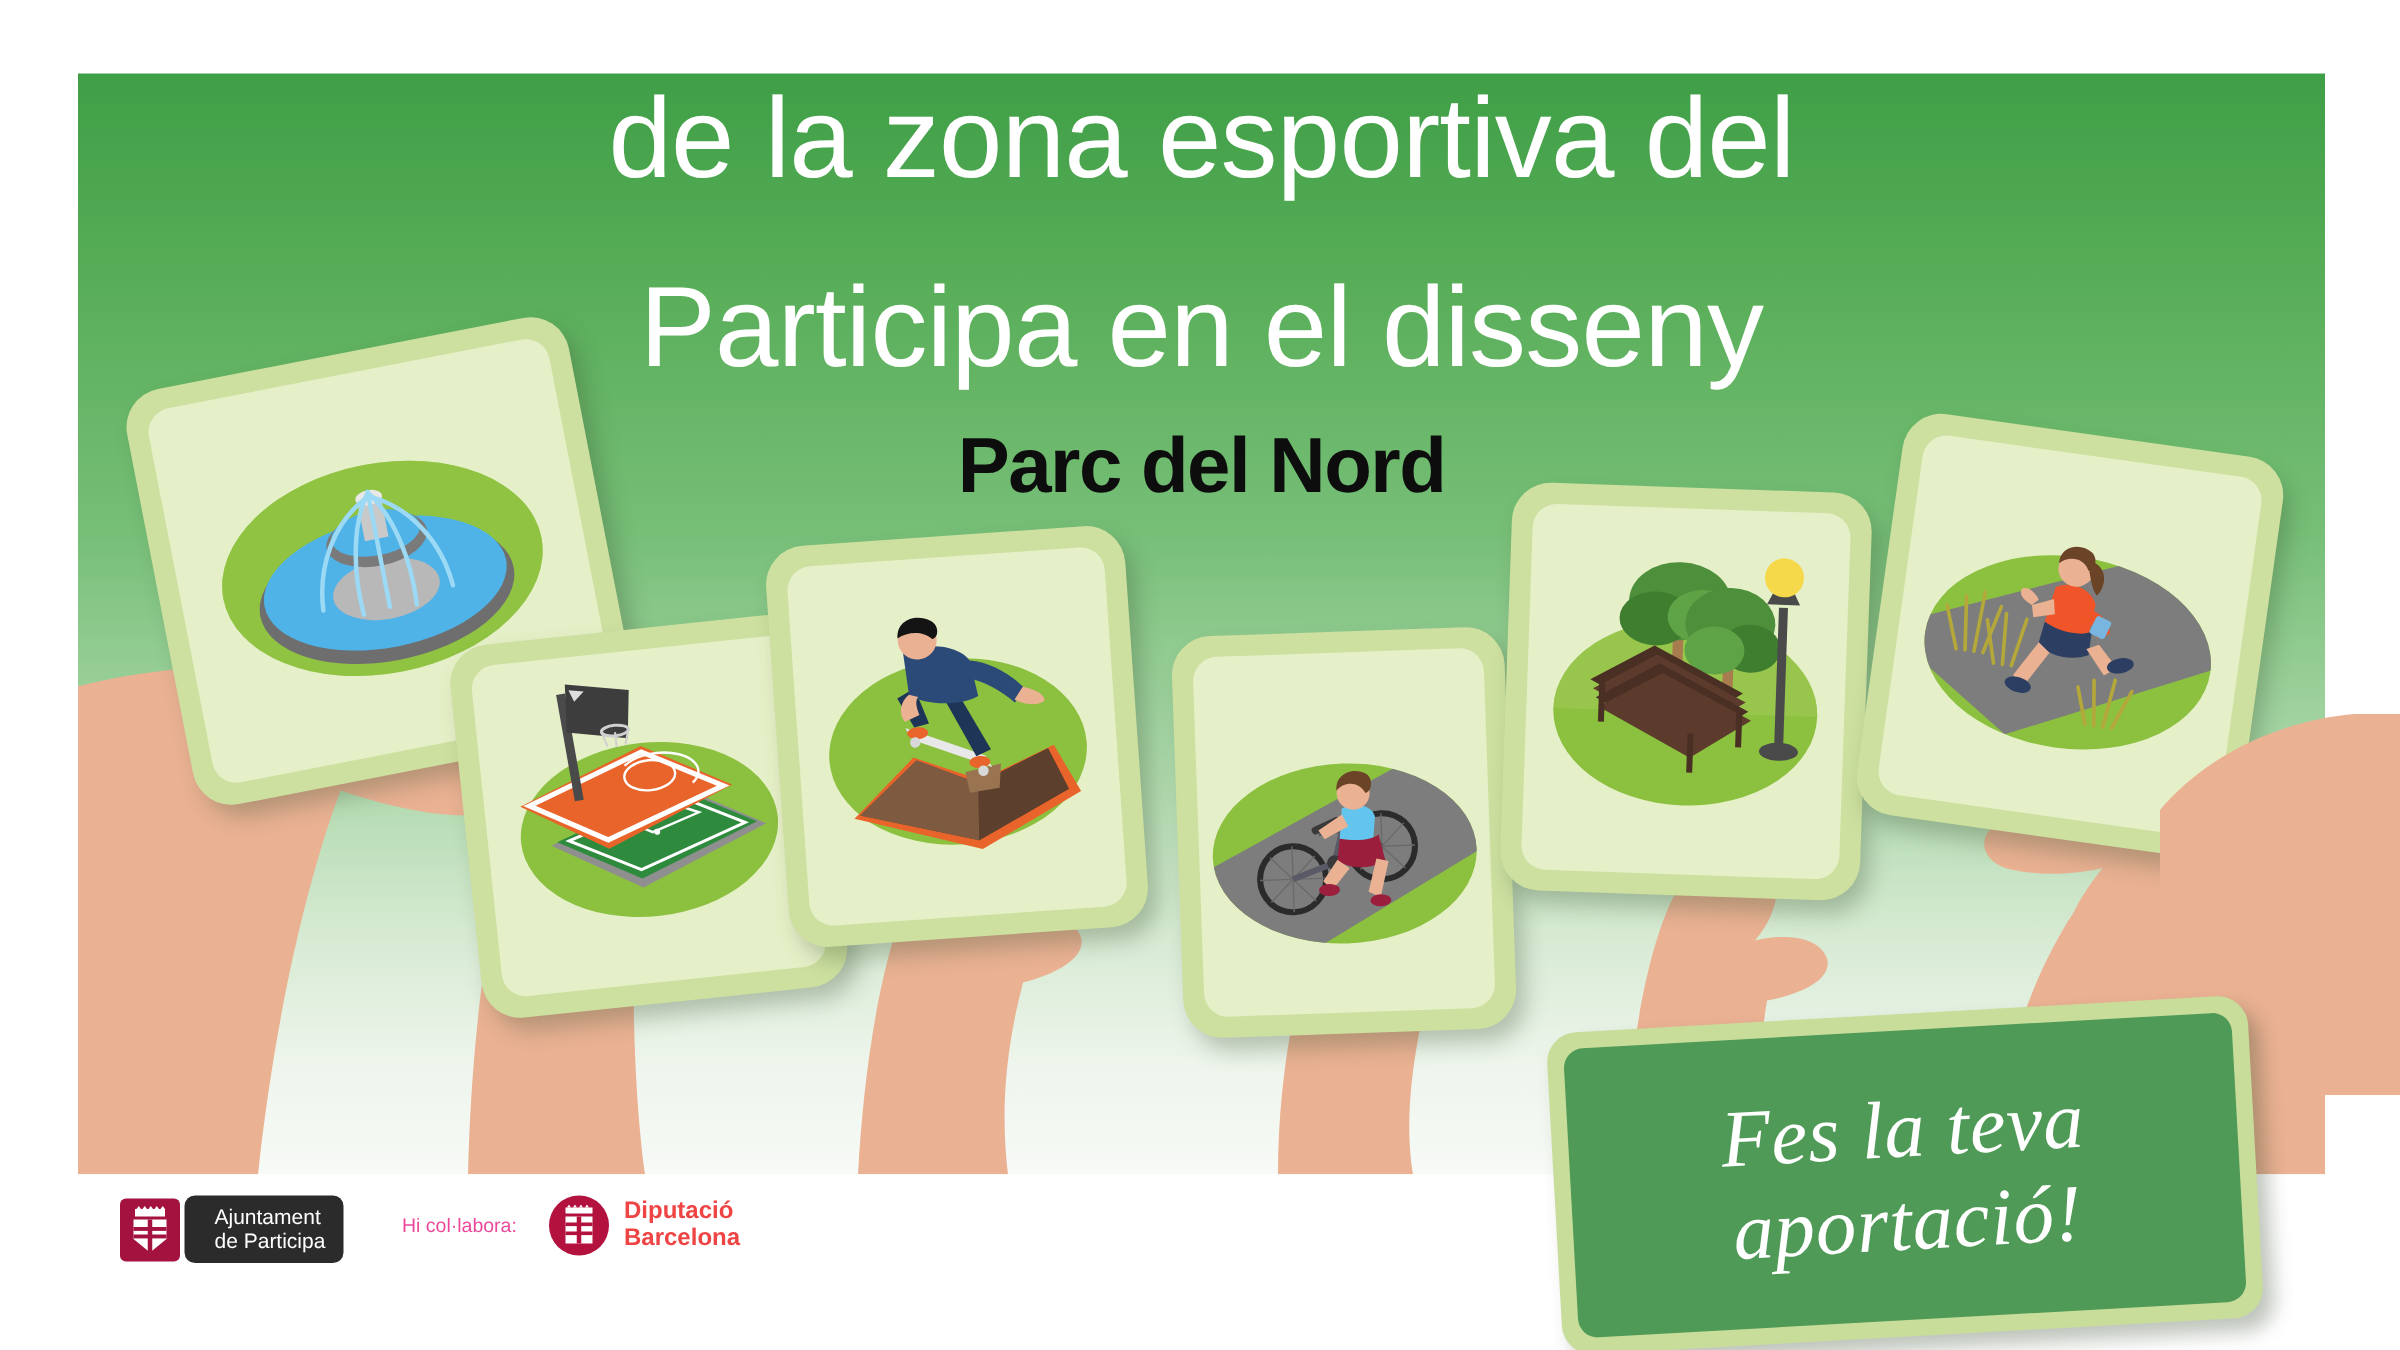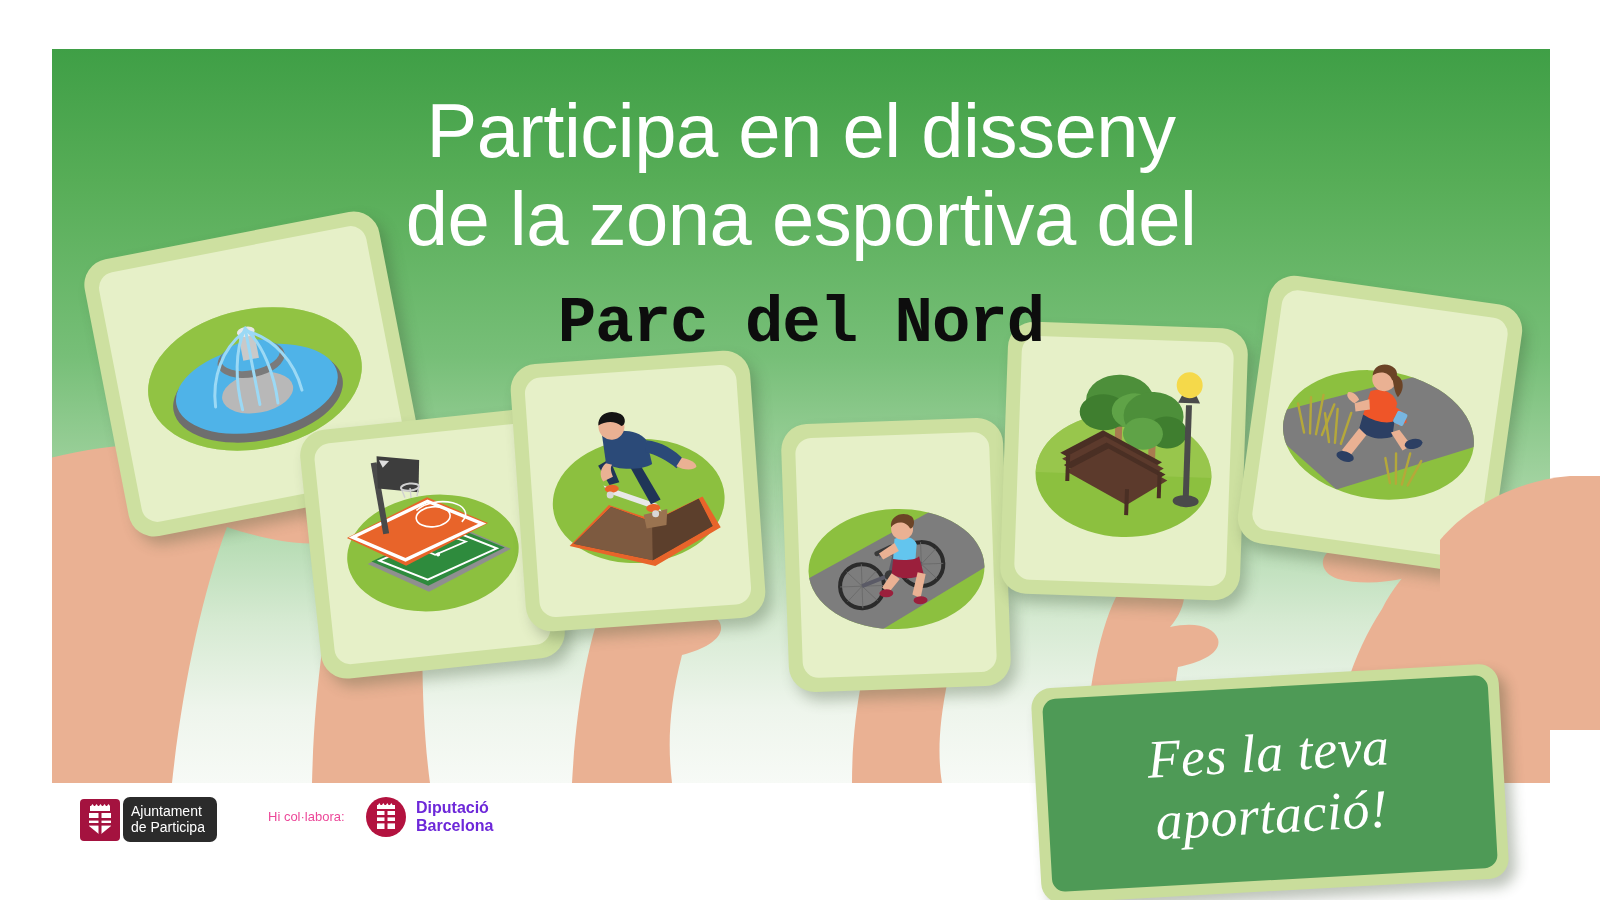--- a/index.html
+++ b/index.html
@@ -15,22 +15,22 @@
 
   
   .title-wrap{position:absolute;left:0;top:0;width:1498px;text-align:center;z-index:40;pointer-events:none;}
   .t-line{
     font-family:"Liberation Sans",sans-serif;
     font-weight:400;color:#ffffff;font-size:76px;line-height:88px;letter-spacing:-0.5px;
     white-space:nowrap;
   }
   .t-line.l1{margin-top:38px;}
   .t-bold{
-    font-family:Liberation Mono, monospace;
-    font-weight:700;color:#0d0d0d;font-size:64px;line-height:96px;letter-spacing:-1px;margin-top:13px;
+    font-family:Liberation Sans, sans-serif;
+    font-weight:700;color:#0d0d0d;font-size:52px;line-height:96px;letter-spacing:-1px;margin-top:0;
     white-space:nowrap;
   }
 
   
   .card{
     position:absolute;z-index:30;
     background:#cde0a0;
     border-radius:26px;
     box-shadow:6px 9px 14px rgba(60,80,50,0.30);
     padding:14px;
@@ -46,27 +46,27 @@
   
   #bottom{position:absolute;left:0;top:783px;width:1600px;height:117px;background:#fff;z-index:60;}
 
   .logo-row{position:absolute;left:80px;top:14px;display:flex;align-items:center;}
   .shield{
     width:40px;height:42px;background:#a4123f;border-radius:4px;
     display:flex;align-items:center;justify-content:center;margin-right:3px;
   }
   .ajblock{
     background:#2b2b2b;color:#fff;border-radius:7px;
-    padding:6px 12px 7px 8px;font-size:14px;line-height:16px;font-weight:400;
+    padding:6px 12px 7px 20px;font-size:14px;line-height:16px;font-weight:400;
     font-family:"Liberation Sans",sans-serif;
   }
   .collab{position:absolute;left:268px;top:26px;font-size:13px;color:#ec4899;font-family:"Liberation Sans",sans-serif;}
   .dip{position:absolute;left:366px;top:14px;display:flex;align-items:center;}
   .dip-circle{width:40px;height:40px;border-radius:50%;background:#b3123f;display:flex;align-items:center;justify-content:center;margin-right:10px;}
-  .dip-text{color:#6d28d9;font-weight:700;font-size:16px;line-height:18px;font-family:"Liberation Sans",sans-serif;}
+  .dip-text{color:#ef4444;font-weight:700;font-size:16px;line-height:18px;font-family:"Liberation Sans",sans-serif;}
 
   
   #cta{
     position:absolute;left:1036px;top:676px;width:468px;height:215px;
     background:#c9dd9b;border-radius:20px;
     transform:rotate(-3.2deg);
     box-shadow:7px 9px 13px rgba(40,60,30,0.30);
     z-index:70;padding:11px;box-sizing:border-box;
   }
   #cta .cta-in{
@@ -284,22 +284,22 @@
             <ellipse cx="150" cy="136" rx="9" ry="5" fill="#2c3f63" transform="rotate(-18 150 136)"></ellipse>
             <circle cx="112" cy="76" r="12" fill="#eab193"></circle>
             <path d="M100 74 C 99 62 113 58 121 64 C 126 68 124 76 120 76 C 116 68 106 68 100 74 Z" fill="#6b4326"></path>
             <path d="M122 70 C 132 72 134 84 128 92 C 124 88 122 80 120 74 Z" fill="#6b4326"></path>
           </g>
         </svg>
       </div>
     </div>
 
     <div class="title-wrap">
+      <div class="t-line">de la zona esportiva del</div>
       <div class="t-line l1">Participa en el disseny</div>
-      <div class="t-line">de la zona esportiva del</div>
       <div class="t-bold">Parc del Nord</div>
     </div>
 
   </div>
 
   <svg width="160" height="260" viewBox="0 0 160 260" style="position:absolute;left:1440px;top:470px;z-index:55;">
     <path d="M 0 70 C 30 34 80 10 130 6 L 160 6 L 160 260 L 10 260 C 0 200 -8 120 0 70 Z" fill="#eab193"></path>
   </svg>
 
   <div id="bottom">

